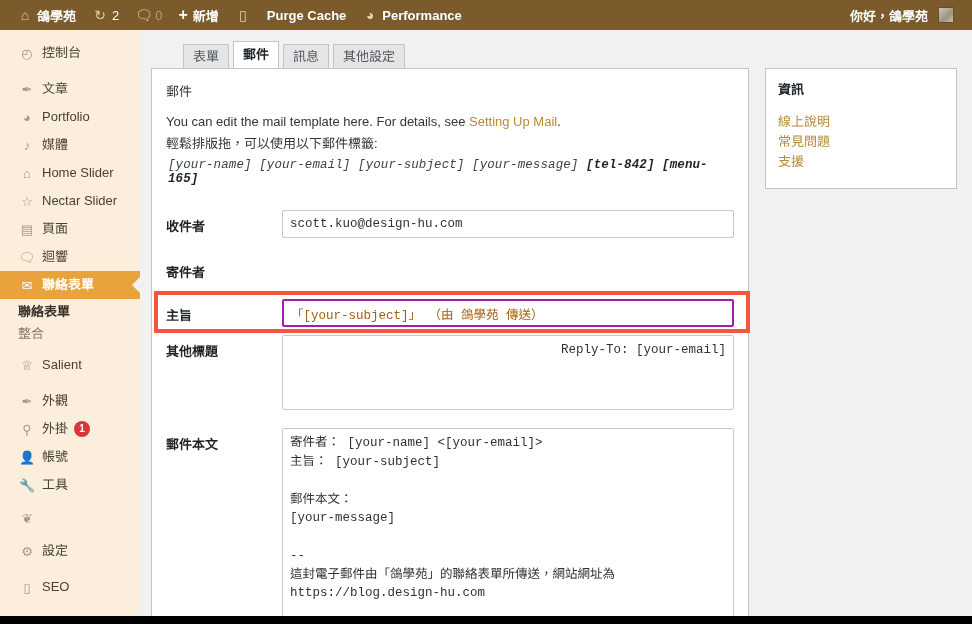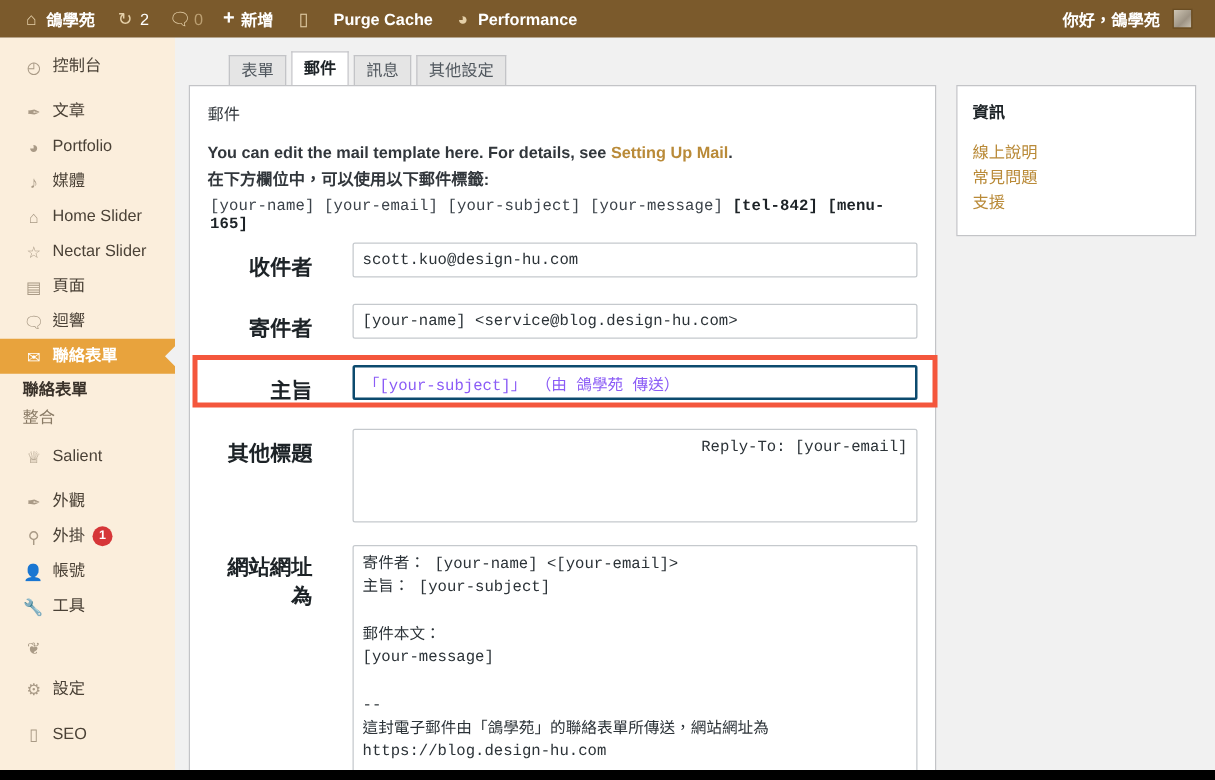--- a/index.html
+++ b/index.html
@@ -188,77 +188,76 @@
     margin: 0 0 12px 0;
     font-size: 13px;
     font-weight: normal;
     color: #32373c;
   }
   .panel .intro {
     font-size: 13px;
     line-height: 1.55;
     color: #32373c;
     margin: 0 0 2px 0;
-    font-weight: bold;
   }
   .panel .intro a { color: #b98a38; text-decoration: none; }
   .tagline {
     font-family: "Liberation Mono", "DejaVu Sans Mono", monospace;
     font-size: 12.5px;
     color: #3c434a;
-    margin: 4px 0 8px 2px;
+    margin: 4px 0 24px 2px;
     letter-spacing: 0.1px;
+    font-style: italic;
   }
   .tagline b { font-weight: bold; color: #1d2327; }
 
   .field-row {
     display: flex;
     align-items: flex-start;
     margin-bottom: 18px;
   }
   .field-label {
     width: 84px;
     flex: none;
-    font-size: 17px;
+    font-size: 13px;
     font-weight: bold;
     color: #1d2327;
     padding-top: 6px;
-    text-align: right;
   }
   .field-ctl { flex: 1; padding-left: 32px; }
   input.txt, textarea.txt {
     width: 100%;
     font-family: "Liberation Mono", "DejaVu Sans Mono", monospace;
     font-size: 12.5px;
     color: #2c3338;
     background: #ffffff;
     border: 1px solid #c5c9cd;
     border-radius: 2px;
     padding: 5px 7px;
     outline: none;
     line-height: 1.5;
   }
   input.txt { height: 28px; }
   textarea.txt { resize: none; display: block; }
   #hdr-textarea { height: 75px; text-align: right; }
   #body-textarea { height: 300px; }
 
   
-  .subject-row { position: relative; margin-bottom: 20px; }
+  .subject-row { position: relative; margin-bottom: 8px; }
   .hl-box {
     position: absolute;
     left: -12px; top: -8px;
     width: 596px; height: 42px;
     border: 4px solid #f4563c;
     pointer-events: none;
     z-index: 5;
   }
   input#subject-input {
-    border: 2px solid #0c4a6e;
-    color: #8b5cf6;
+    border: 2px solid #a21caf;
+    color: #a16207;
     height: 28px;
     padding: 4px 7px;
   }
 
   
   .infobox {
     position: absolute;
     top: 38px; left: 625px;
     width: 192px;
     background: #ffffff;
@@ -448,57 +447,54 @@
       <div class="tab">其他設定</div>
     </div>
 
     <div class="panel">
 
       <h2>郵件</h2>
 
       <p class="intro">
         <span>You can edit the mail template here. For details, see </span><a>Setting Up Mail</a><span>.</span>
       </p>
-      <p class="intro">在下方欄位中，可以使用以下郵件標籤:</p>
+      <p class="intro">輕鬆排版拖，可以使用以下郵件標籤:</p>
 
       <div class="tagline">
         <span>[your-name] [your-email] [your-subject] [your-message] </span><b>[tel-842] [menu-165]</b>
       </div>
 
       <div class="field-row">
         <div class="field-label">收件者</div>
         <div class="field-ctl">
           <input class="txt" type="text" value="scott.kuo@design-hu.com" style="">
         </div>
       </div>
 
       <div class="field-row">
         <div class="field-label">寄件者</div>
-        <div class="field-ctl">
-          <input class="txt" type="text" value="[your-name] &lt;service@blog.design-hu.com&gt;" style="">
-        </div>
       </div>
 
       <div class="field-row subject-row">
         <div class="hl-box"></div>
         <div class="field-label">主旨</div>
         <div class="field-ctl">
           <input class="txt" id="subject-input" type="text" value="「[your-subject]」 （由 鴿學苑 傳送）" style="">
         </div>
       </div>
 
       <div class="field-row">
         <div class="field-label">其他標題</div>
         <div class="field-ctl">
           <textarea class="txt" id="hdr-textarea" style="">Reply-To: [your-email]</textarea>
         </div>
       </div>
 
       <div class="field-row">
-        <div class="field-label">網站網址為</div>
+        <div class="field-label">郵件本文</div>
         <div class="field-ctl">
           <textarea class="txt" id="body-textarea" style="">寄件者： [your-name] &lt;[your-email]&gt;
 主旨： [your-subject]
 
 郵件本文：
 [your-message]
 
 --
 這封電子郵件由「鴿學苑」的聯絡表單所傳送，網站網址為 https://blog.design-hu.com</textarea>
         </div>

